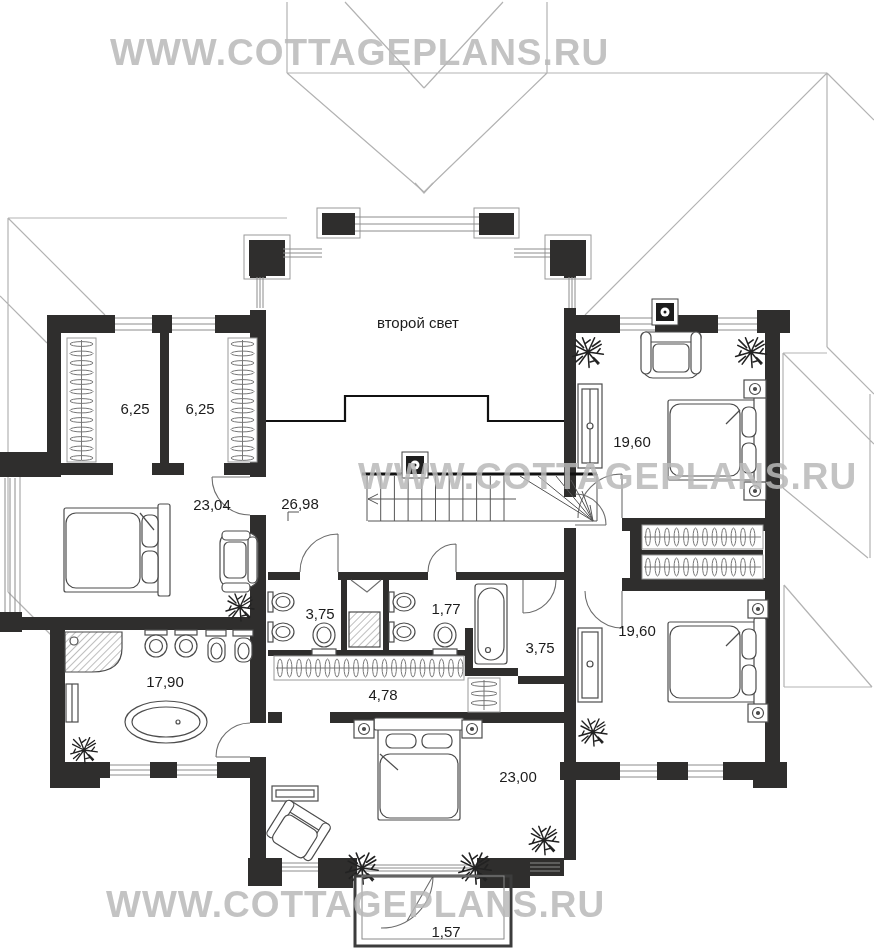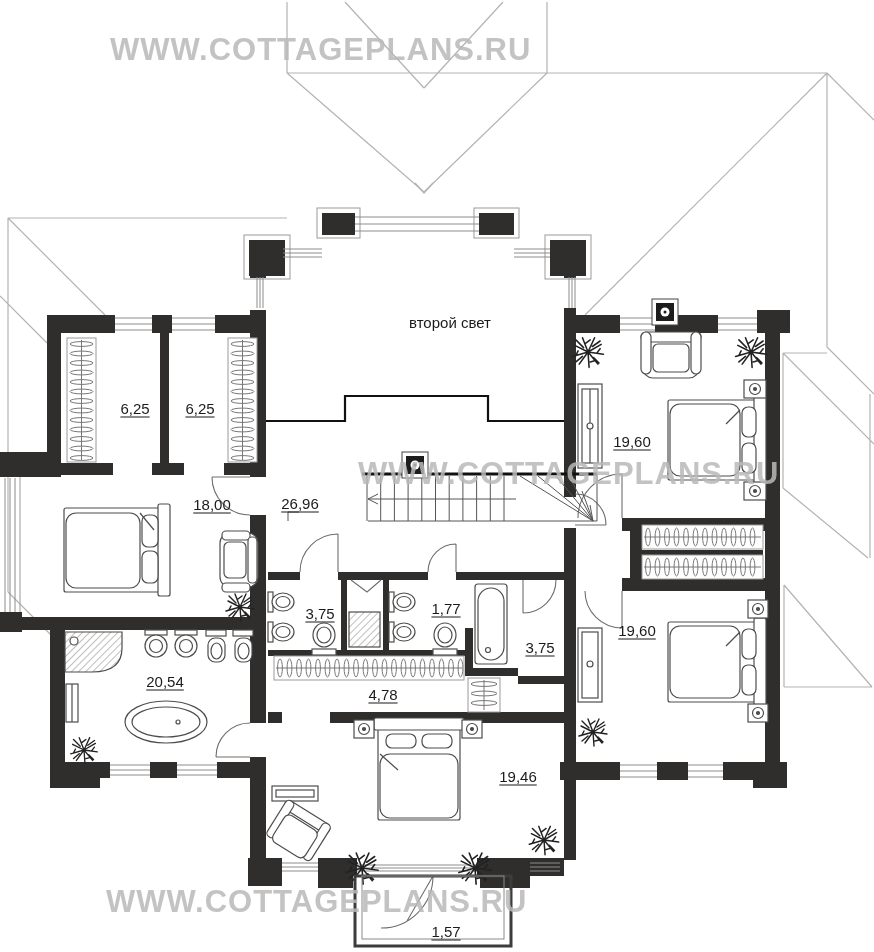--- a/index.html
+++ b/index.html
@@ -1,23 +1,23 @@
 <!DOCTYPE html>
 <html><head>
 <meta charset="utf-8">
 <style>
   html,body{margin:0;padding:0;background:#fff;}
   #page{position:relative;width:874px;height:952px;background:#fff;overflow:hidden;
         font-family:"Liberation Sans",sans-serif;}
   #plan-svg{position:absolute;left:0;top:0;}
-  .wm{position:absolute;font-weight:bold;font-size:31px;letter-spacing:1px;
+  .wm{position:absolute;font-weight:bold;font-size:37px;letter-spacing:1px;
       color:rgba(184,184,184,0.85);white-space:nowrap;pointer-events:none;z-index:5;}
   .lbl{position:absolute;transform:translate(-50%,-50%);font-size:15px;color:#1b1b1b;
-       text-decoration:underline;text-underline-offset:3px;white-space:nowrap;z-index:6;}
-  .lbl.nl{text-decoration:none;margin-left:32px;}
+       text-underline-offset:3px;white-space:nowrap;z-index:6;}
+  .lbl.nl{text-decoration:none;}
 </style>
 </head>
 <body>
 
 <div id="page">
 
 <svg id="plan-svg" width="874" height="952" viewBox="0 0 874 952">
   <defs>
     <pattern id="hatch" patternUnits="userSpaceOnUse" width="5" height="5" patternTransform="rotate(45)">
       <rect width="5" height="5" fill="#fff"></rect>
@@ -470,26 +470,26 @@
     <rect x="362" y="876" width="142" height="63" stroke="#8a8a8a" stroke-width="1"></rect>
   </g>
 </svg>
 
 <div class="wm" style="left:110px;top:32px">WWW.COTTAGEPLANS.RU</div>
 <div class="wm" style="left:358px;top:456px">WWW.COTTAGEPLANS.RU</div>
 <div class="wm" style="left:106px;top:884px">WWW.COTTAGEPLANS.RU</div>
 
 <div class="lbl" style="left:135px;top:408px">6,25</div>
 <div class="lbl" style="left:200px;top:408px">6,25</div>
-<div class="lbl" style="left:212px;top:504px">18,00</div>
-<div class="lbl" style="left:300px;top:503px">26,96</div>
+<div class="lbl" style="left:212px;top:504px">23,04</div>
+<div class="lbl" style="left:300px;top:503px">26,98</div>
 <div class="lbl" style="left:632px;top:441px">19,60</div>
 <div class="lbl" style="left:320px;top:613px">3,75</div>
 <div class="lbl" style="left:446px;top:608px">1,77</div>
 <div class="lbl" style="left:540px;top:647px">3,75</div>
-<div class="lbl" style="left:165px;top:681px">20,54</div>
+<div class="lbl" style="left:165px;top:681px">17,90</div>
 <div class="lbl" style="left:383px;top:694px">4,78</div>
 <div class="lbl" style="left:637px;top:630px">19,60</div>
-<div class="lbl" style="left:518px;top:776px">19,46</div>
+<div class="lbl" style="left:518px;top:776px">23,00</div>
 <div class="lbl" style="left:446px;top:931px">1,57</div>
 <div class="lbl nl" style="left:418px;top:322px">второй свет</div>
 
 </div>
 
 </body></html>

